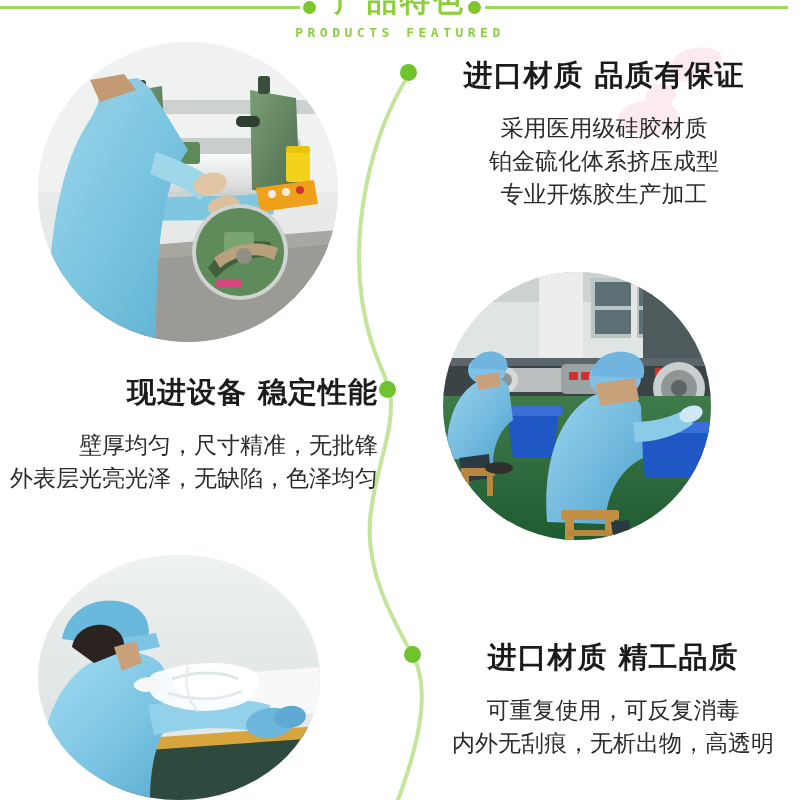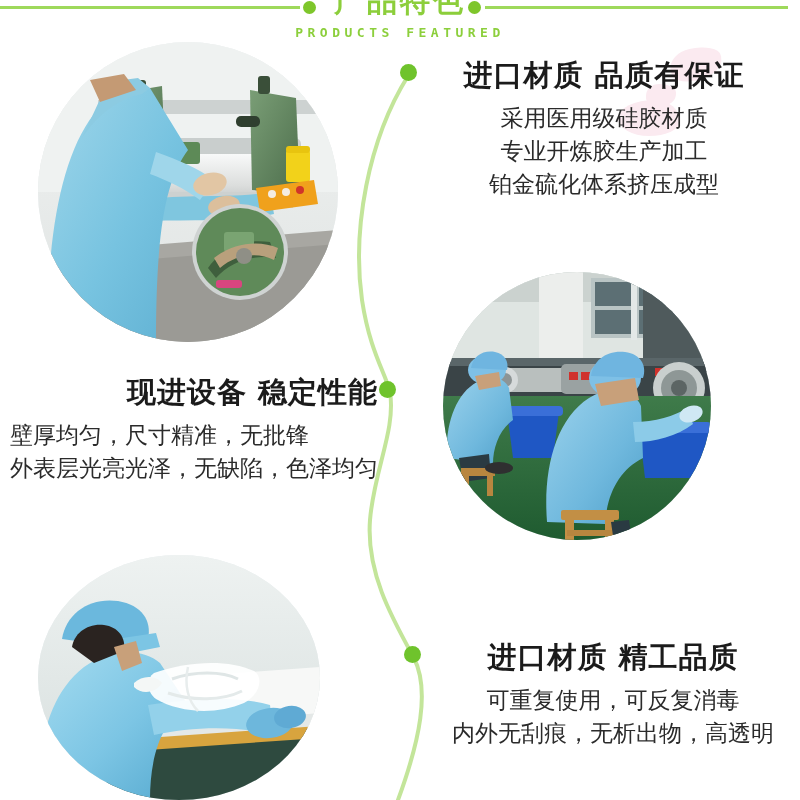--- a/index.html
+++ b/index.html
@@ -111,21 +111,21 @@
   .block { position: absolute; }
   .block-title {
     font-size: 29px;
     font-weight: bold;
     color: #1b1b1b;
     letter-spacing: 1px;
     white-space: nowrap;
     font-family: "DejaVu Sans", "Liberation Sans", sans-serif;
   }
   .block-body {
-    margin-top: 6px;
+    margin-top: 16px;
     font-size: 23px;
     line-height: 33px;
     color: #2b2b2b;
     white-space: nowrap;
     font-family: "DejaVu Serif", "Liberation Serif", serif;
   }
   .block.right { text-align: center; }
   .block.rightalign { text-align: right; }
 </style>
 </head>
@@ -355,28 +355,28 @@
       <path d="M150 112 C146 130, 150 146, 160 156" stroke="#e8eded" stroke-width="2.5" fill="none"></path>
 
       <path d="M96 128 C104 120, 118 120, 124 128 C118 138, 104 140, 96 132 Z" fill="#f4f7f6"></path>
     </svg>
   </div>
 
   <div class="block right" style="left:424px; top:56px; width:360px;">
     <div class="block-title">进口材质  品质有保证</div>
     <div class="block-body">
       <div>采用医用级硅胶材质</div>
+      <div>铂金硫化体系挤压成型</div>
       <div>专业开炼胶生产加工</div>
-      <div>铂金硫化体系挤压成型</div>
     </div>
   </div>
 
   <div class="block rightalign" style="left:10px; top:373px; width:368px;">
     <div class="block-title" style="text-align:right;">现进设备  稳定性能</div>
-    <div class="block-body" style="text-align:left;">
+    <div class="block-body" style="text-align:right;">
       <div>壁厚均匀，尺寸精准，无批锋</div>
       <div>外表层光亮光泽，无缺陷，色泽均匀</div>
     </div>
   </div>
 
   <div class="block right" style="left:428px; top:638px; width:370px;">
     <div class="block-title">进口材质  精工品质</div>
     <div class="block-body">
       <div>可重复使用，可反复消毒</div>
       <div>内外无刮痕，无析出物，高透明</div>

